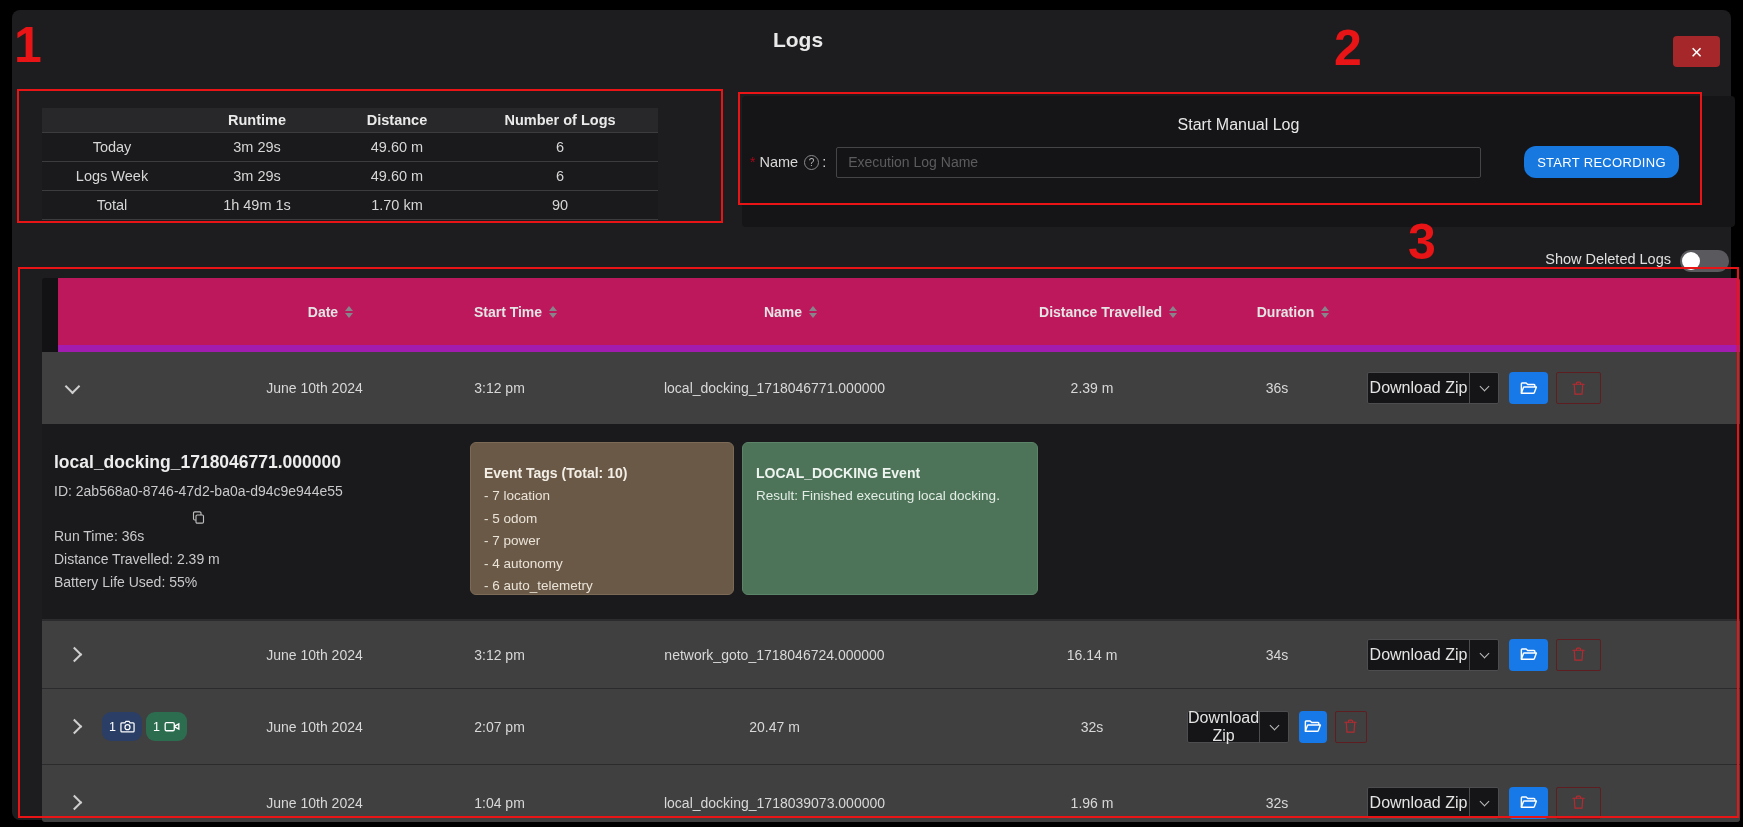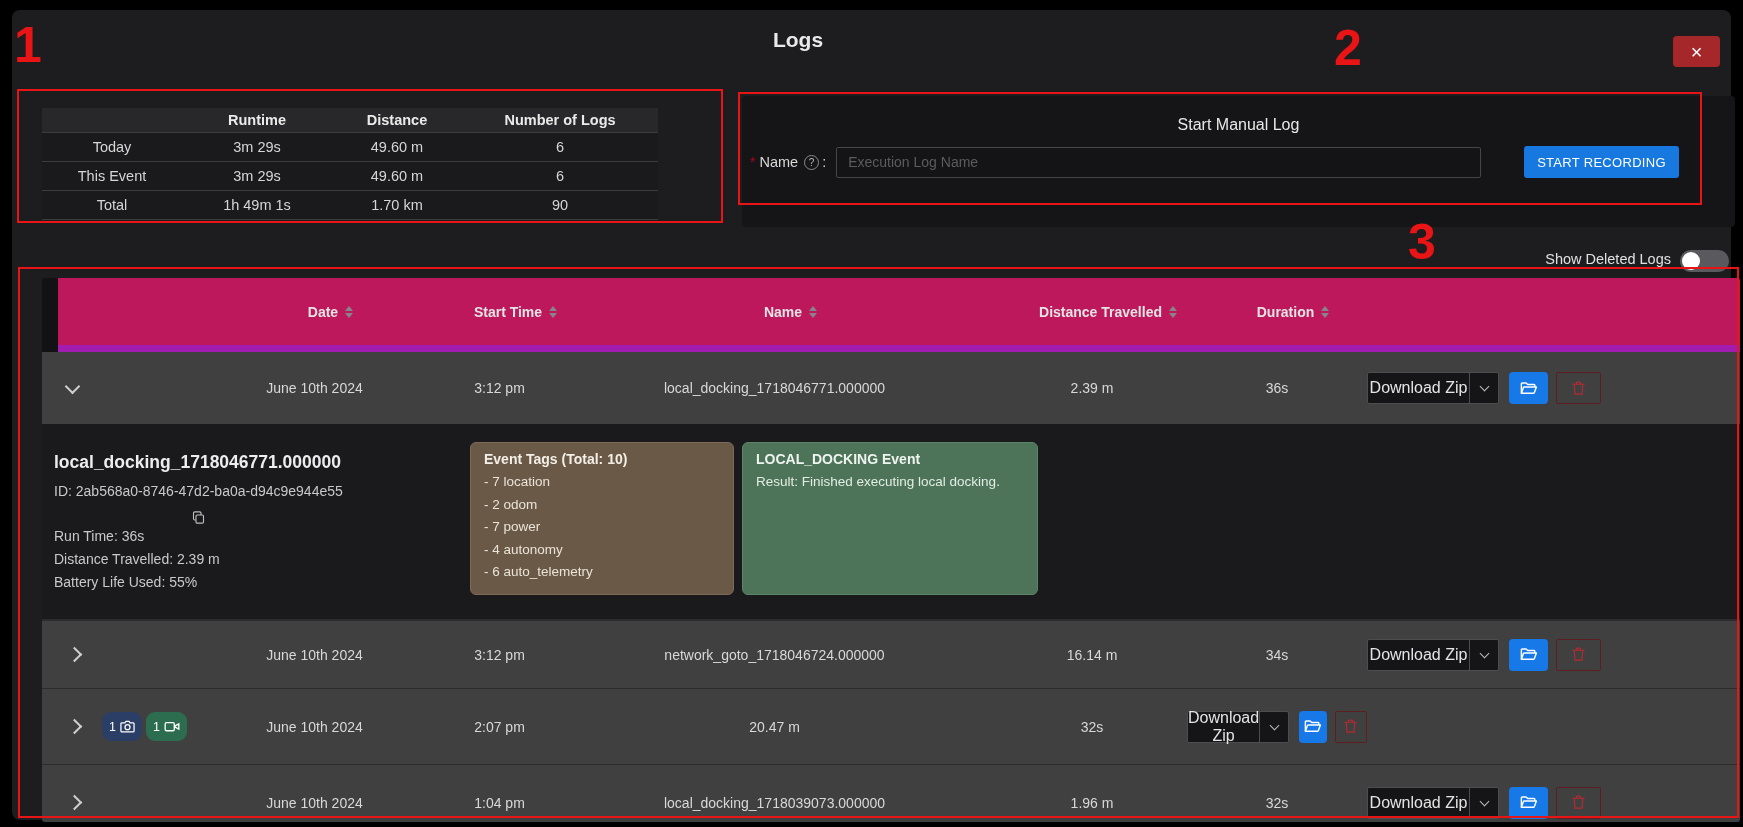--- a/index.html
+++ b/index.html
@@ -25,21 +25,21 @@
   .mlog-row   { position:absolute; left:8px; top:50px; height:32px; display:flex; align-items:center; }
   .req-mark { color:#a8071a; font-size:14px; margin-right:4px; }
   .mlog-name { color:#d8d8d8; font-size:14.5px; }
   .help-circ { display:inline-flex; align-items:center; justify-content:center; width:15px; height:15px; margin:0 3px 0 6px;
     border:1px solid #8a8a8d; border-radius:50%; color:#b8b8ba; font-size:10px; }
   .mlog-colon { color:#d8d8d8; font-size:14.5px; margin-right:10px; }
   .mlog-input { width:645px; height:31px; background:#141416; border:1px solid #454548; border-radius:2px;
     color:#d0d0d0; font-size:14px; padding:0 11px; outline:none; }
   .mlog-input::placeholder { color:#5c5c5f; }
   .rec-btn { position:absolute; left:782px; top:50px; width:155px; height:32px; background:#1778e0; border:none;
-    border-radius:3px; color:#fff; font-size:13px; font-weight:500; letter-spacing:.3px; cursor:pointer; }
+    border-radius:12px; color:#fff; font-size:13px; font-weight:500; letter-spacing:.3px; cursor:pointer; }
 
   
   .show-del-label { position:absolute; left:1500px; top:241px; width:159px; text-align:right; color:#e0e0e0; font-size:14.5px; }
   .toggle { position:absolute; left:1668px; top:240px; width:49px; height:22px; border-radius:11px; background:#59595e; cursor:pointer; }
   .toggle .knob { position:absolute; left:2px; top:2px; width:18px; height:18px; border-radius:50%; background:#fff; }
 
   
   .ltable { position:absolute; left:30px; top:268px; width:1698px; height:544px; background:#121214; border-radius:3px; overflow:hidden; }
   .lgrid { display:grid; grid-template-columns:60px 80px 265px 105px 445px 190px 180px 373px; align-items:center; }
   .lhead { position:absolute; left:16px; top:0; width:1698px; height:74px; background:#be185d; border-bottom:7px solid #a21caf;
@@ -74,21 +74,21 @@
     display:flex; align-items:center; justify-content:center; cursor:pointer; }
   .trash-btn { width:45px; height:32px; background:transparent; border:1px solid #5e1d20; border-radius:2px;
     display:flex; align-items:center; justify-content:center; cursor:pointer; }
 
   
   .detail { position:absolute; left:0; top:146px; width:1698px; height:196px; background:#1a1a1c; border-bottom:1px solid #2c2c2e; }
   .d-title { position:absolute; left:12px; top:28px; font-size:17.5px; font-weight:bold; color:#ededee; }
   .d-info { position:absolute; left:12px; top:56px; color:#c9c9cb; font-size:14px; line-height:23px; }
   .d-info .idline { display:flex; align-items:center; gap:7px;flex-direction:column; }
   .copy-ico { display:inline-flex; cursor:pointer; }
-  .card { position:absolute; top:18px; height:153px; border-radius:6px; padding:8px 13px; color:#fff; }
+  .card { position:absolute; top:18px; height:153px; border-radius:6px; padding:22px 13px; color:#fff; }
   .card.tags  { left:428px; width:264px; background:#6a5947; border:1px solid #7c6a57; }
   .card.event { left:700px; width:296px; background:#4d7458; border:1px solid #5c8468; }
   .card h4 { font-size:14px; font-weight:bold; margin-bottom:4px; color:#f4efe6; }
   .card.event h4 { color:#eef4ef; }
   .card div { font-size:13.5px; line-height:22.5px; color:#eae3d8; }
   .card.event div { color:#e3ecE5; }
 
   
   .ann-num { position:absolute; color:#e81416; font-size:50px; font-weight:bold; line-height:1; pointer-events:none; }
   .ann-box { position:absolute; border:2px solid #e81416; pointer-events:none; }
@@ -109,21 +109,21 @@
         <div>Distance</div>
         <div>Number of Logs</div>
       </div>
       <div class="stats-row">
         <div>Today</div>
         <div>3m 29s</div>
         <div>49.60 m</div>
         <div>6</div>
       </div>
       <div class="stats-row">
-        <div>This Event</div>
+        <div>Logs Week</div>
         <div>3m 29s</div>
         <div>49.60 m</div>
         <div>6</div>
       </div>
       <div class="stats-row">
         <div>Total</div>
         <div>1h 49m 1s</div>
         <div>1.70 km</div>
         <div>90</div>
       </div>
@@ -234,21 +234,21 @@
                 </svg>
             </span>
           </div>
           <div>Run Time: 36s</div>
           <div>Distance Travelled: 2.39 m</div>
           <div>Battery Life Used: 55%</div>
         </div>
         <div class="card tags">
           <h4>Event Tags (Total: 10)</h4>
           <div>- 7 location</div>
-          <div>- 2 odom</div>
+          <div>- 5 odom</div>
           <div>- 7 power</div>
           <div>- 4 autonomy</div>
           <div>- 6 auto_telemetry</div>
         </div>
         <div class="card event">
           <h4>LOCAL_DOCKING Event</h4>
           <div>Result: Finished executing local docking.</div>
         </div>
       </div>
 

